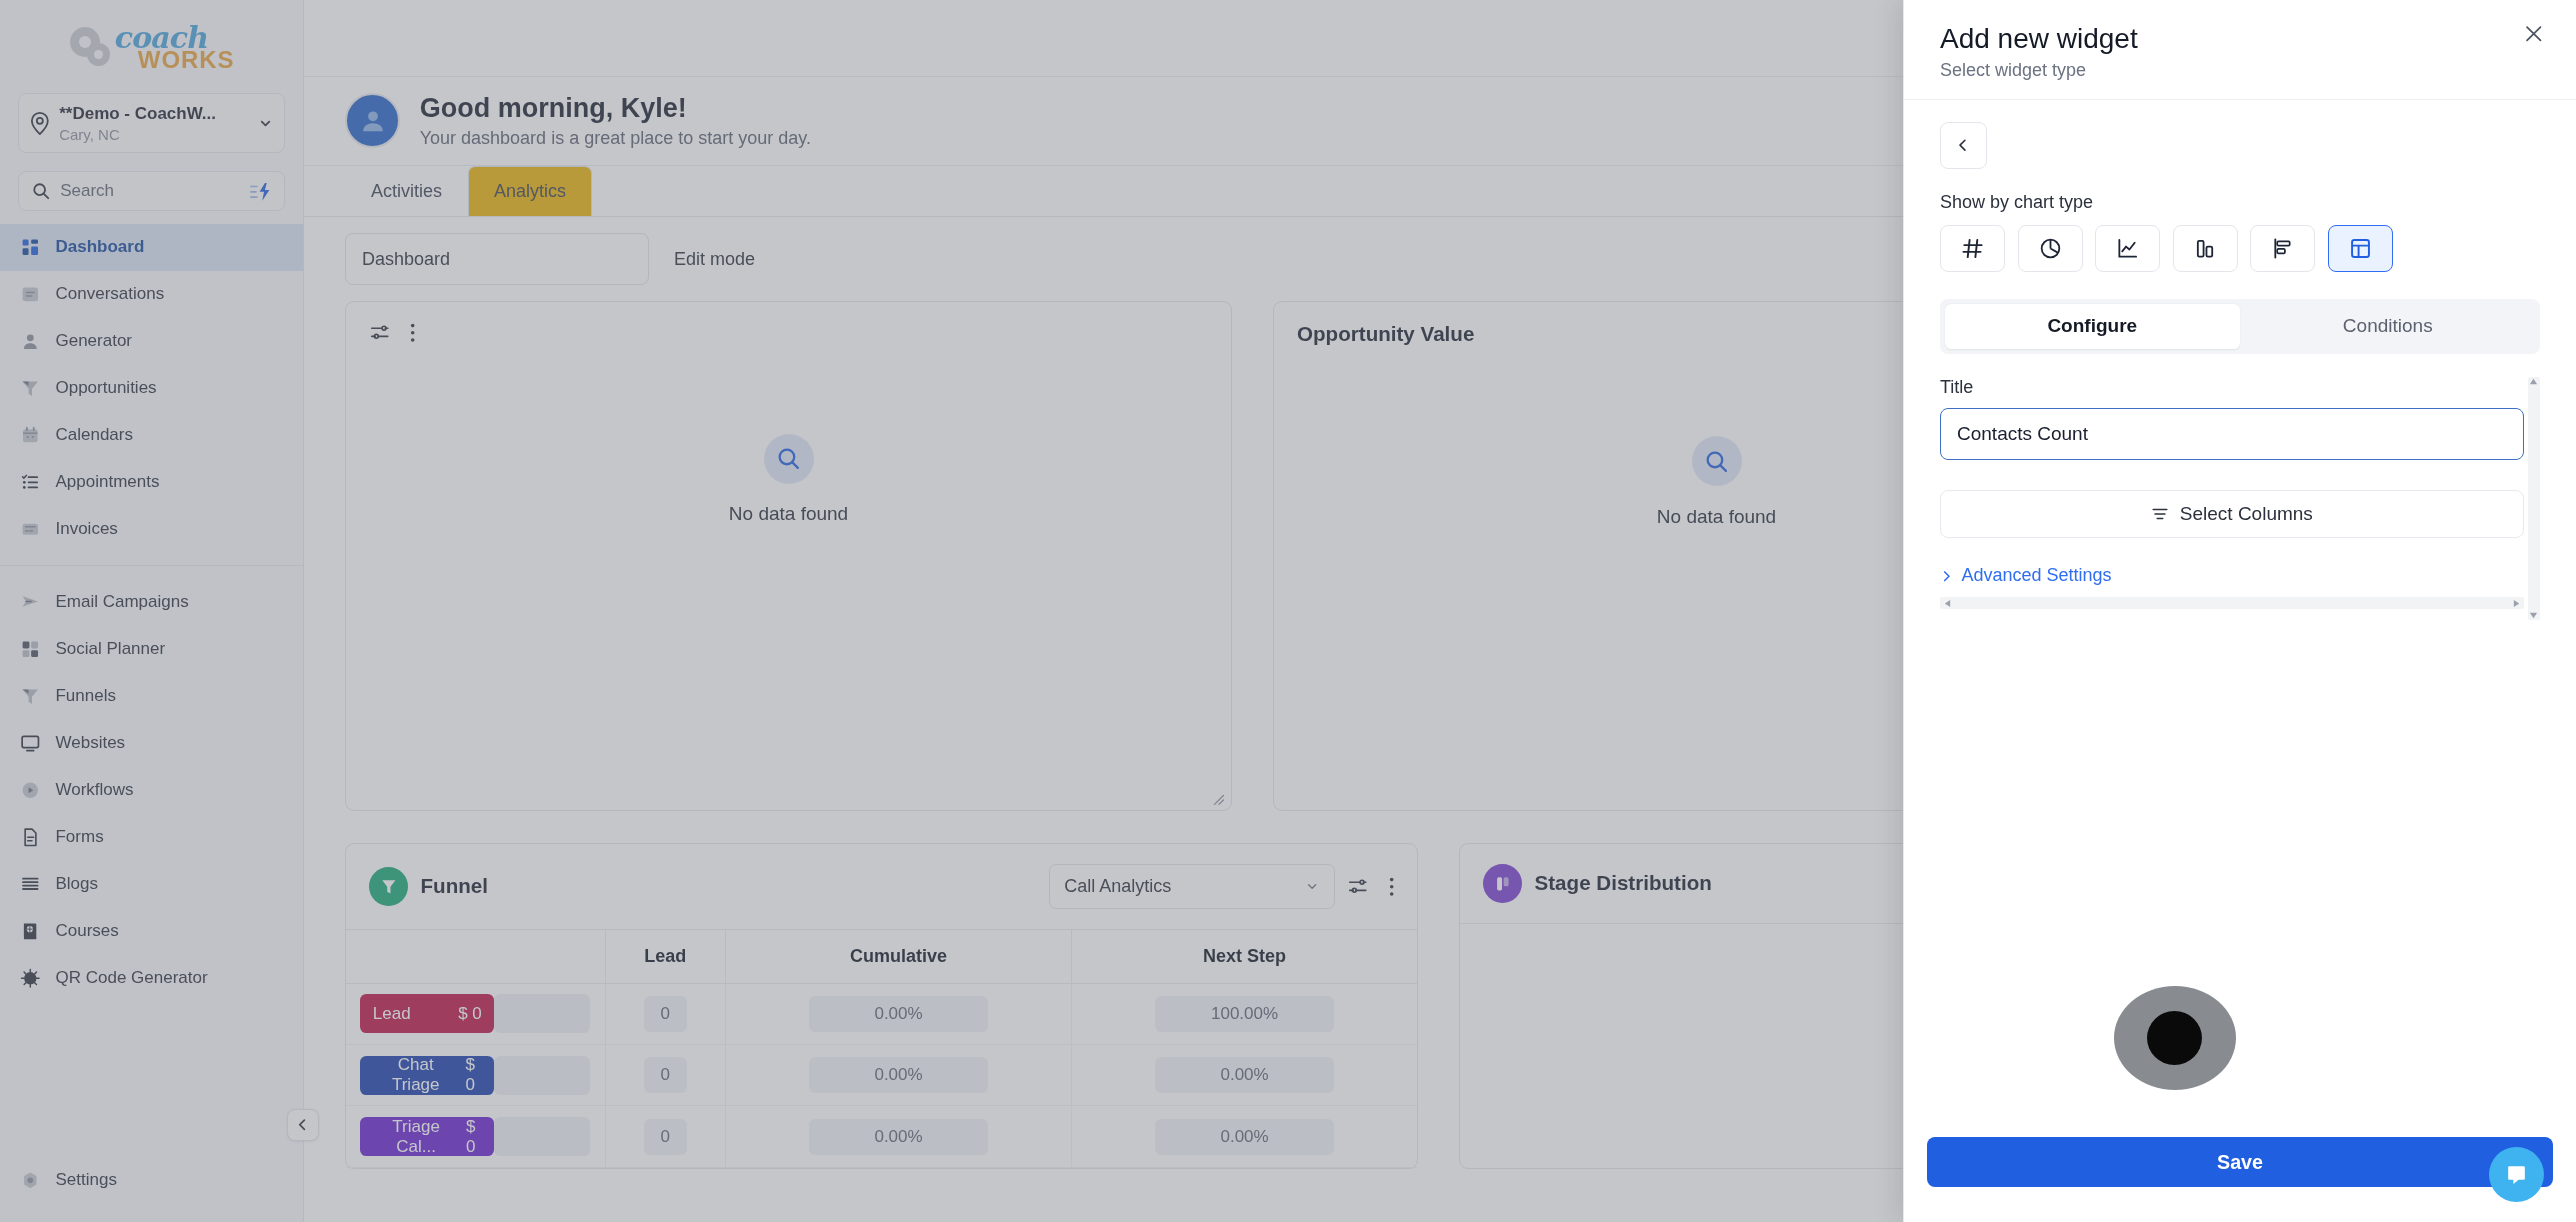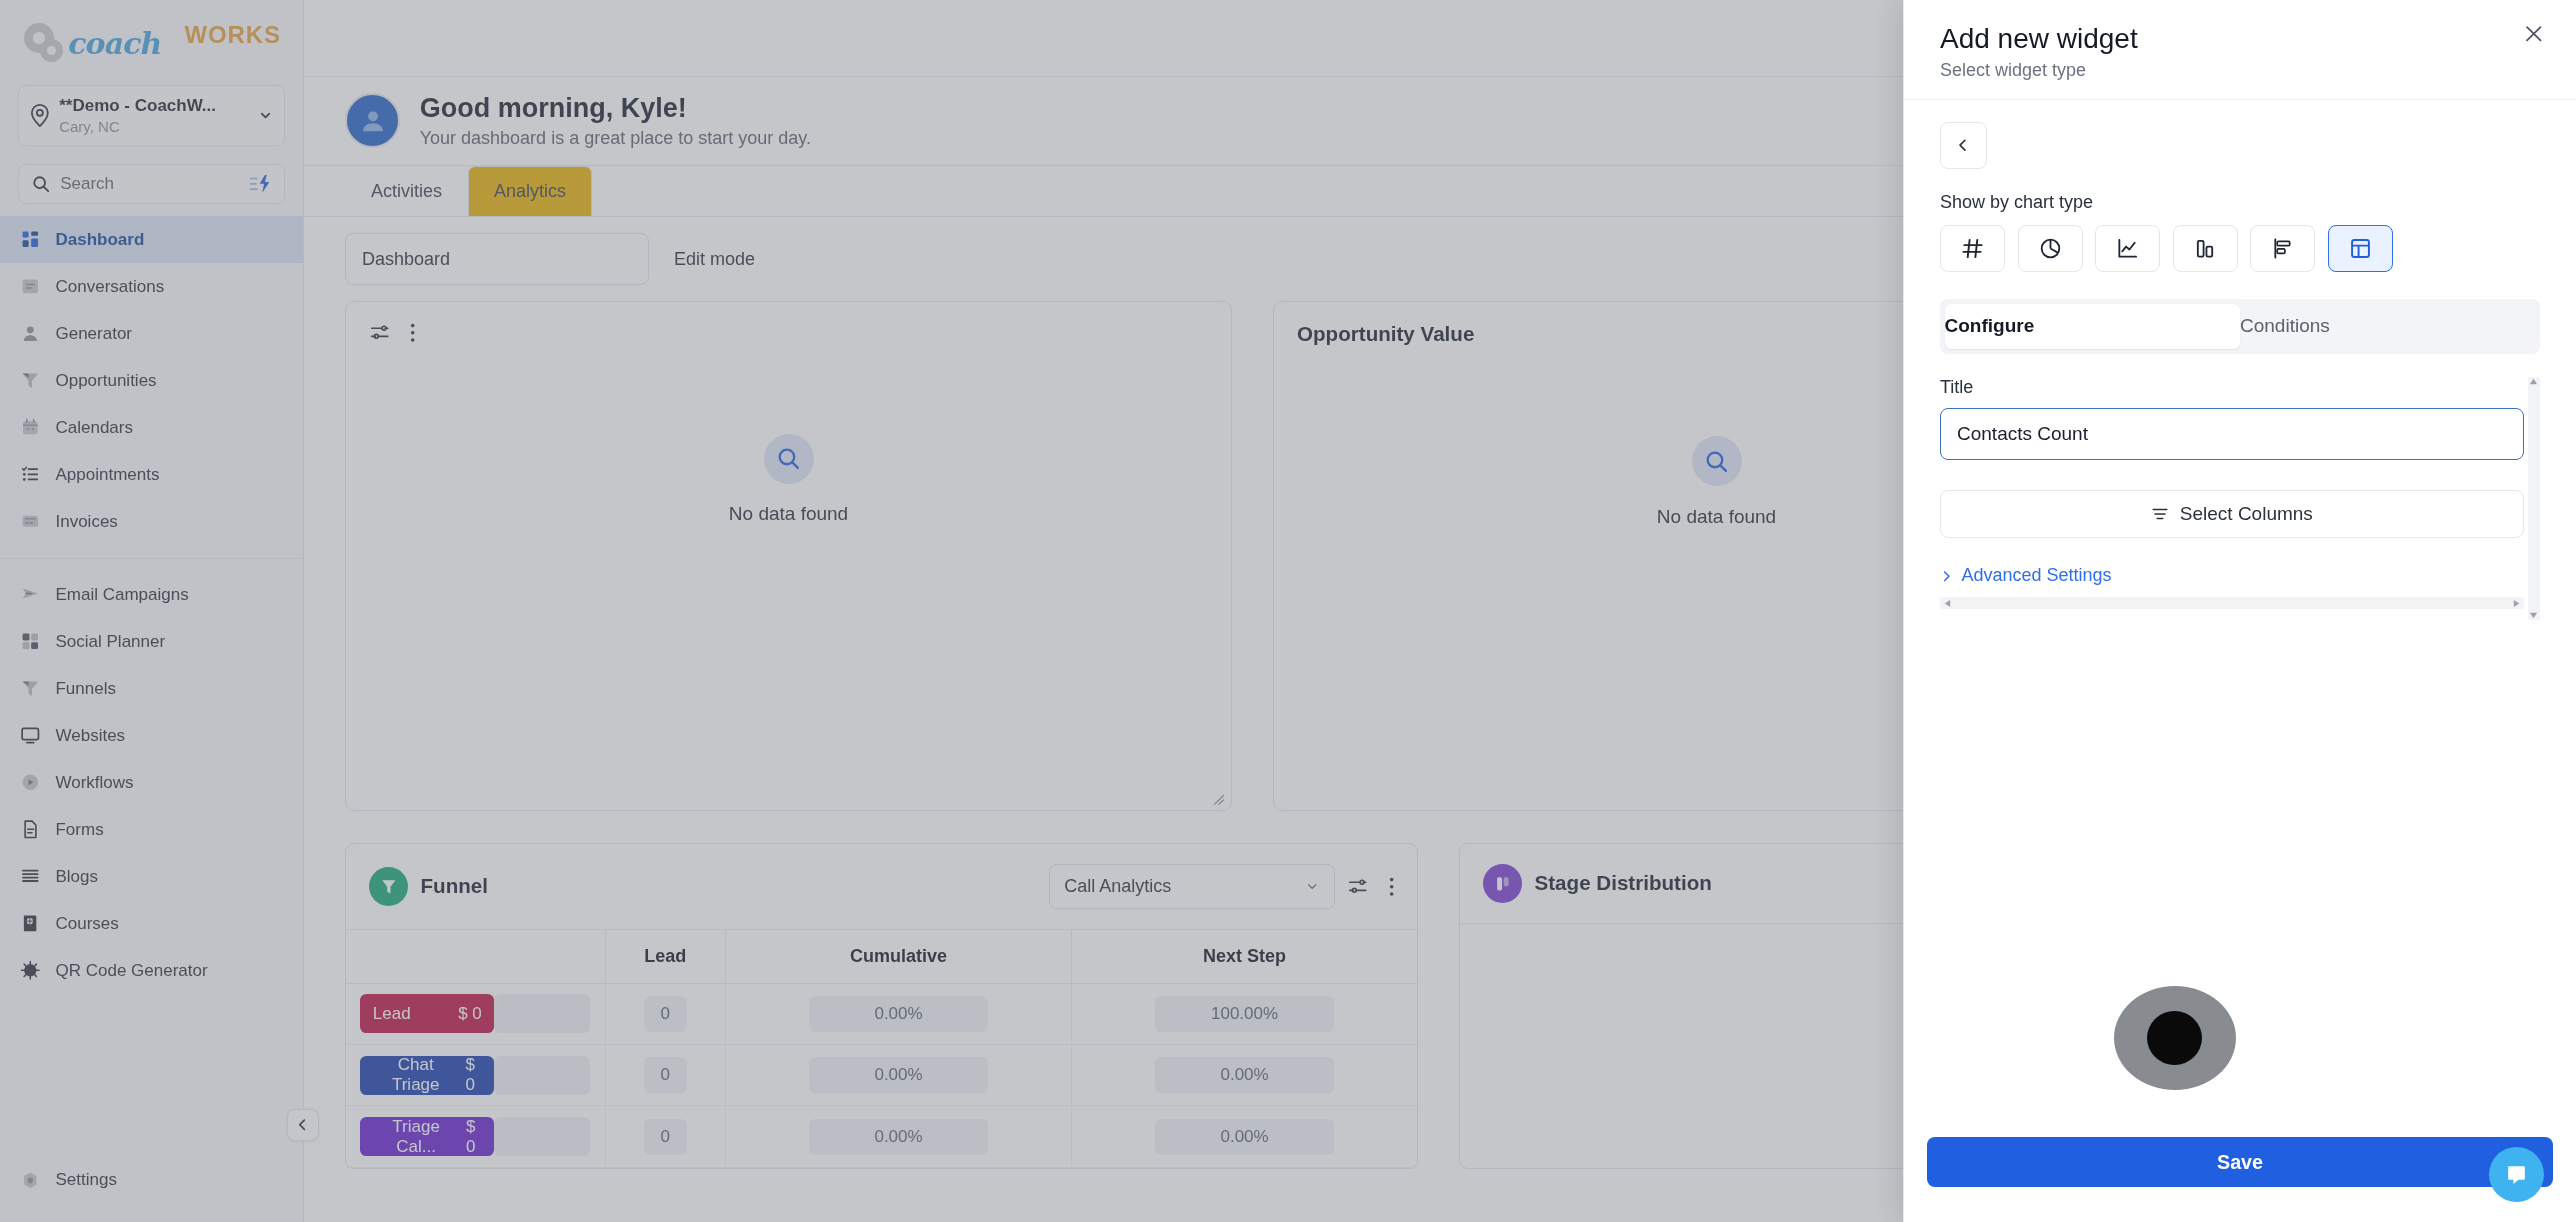--- a/index.html
+++ b/index.html
@@ -34,21 +34,21 @@
     position: relative;
     flex: 0 0 304px;
   }
   .logo-wrap { padding: 23px 0 16px; display: flex; justify-content: center; }
   .logo { display: flex; align-items: center; gap: 3.6px; }
   .logo-gears { position: relative; width: 48px; height: 41px; }
   .gear { position: absolute; border-radius: 50%; background: #c9cbcf; }
   .gear::after{ content:""; position:absolute; inset:30%; background:#f8f9fb; border-radius:50%; }
   .gear.g1 { width: 30px; height: 30px; left: 1.8px; top: 0px; }
   .gear.g2 { width: 23px; height: 23px; left: 18px; top: 16px; }
-  .logo-text { display: flex; flex-direction: row; line-height: 1; margin-left: -5.4px;}
+  .logo-text { display: flex; flex-direction: column; line-height: 1; margin-left: -5.4px;}
   .logo-coach { font-family: "DejaVu Serif", serif; font-style: italic; font-size: 30px; color: #4aa3db; font-weight: 700; letter-spacing: -0.9px;}
   .logo-works { font-size: 24px; color: #e8a33d; font-weight: 800; letter-spacing: 0.9px; margin-top: -5.4px; margin-left: 23px;}
 
   .loc-box {
     margin: 5.4px 18px 0; padding: 9.8px 10.7px;
     border: 0.9px solid #e3e5ea; border-radius: 8px;
     display: flex; align-items: center; gap: 9.8px;
     background: #fbfbfc;
   }
   .loc-text { flex: 1; min-width: 0; }
@@ -207,21 +207,21 @@
   .ctype {
     width: 65px; height: 47px; border: 0.9px solid #e4e6eb; border-radius: 8px;
     display: flex; align-items: center; justify-content: center; background: #fff;
   }
   .ctype.sel { border-color: #2f6ef0; background: #eaf1ff; }
 
   .seg {
     display: flex; margin-top: 27px; background: #f3f4f7; border-radius: 8px; padding: 4.5px;
   }
   .seg-item {
-    flex: 1; text-align: left; padding: 11.6px 0; font-size: 19px; color: #5b6270;
+    flex: 1; text-align: center; padding: 11.6px 0; font-size: 19px; color: #5b6270;
     border-radius: 6.3px;
   }
   .seg-item.active { background: #fff; color: #141a26; font-weight: 600; box-shadow: 0 0.9px 1.8px rgba(0,0,0,.08);}
 
   .form-scroll { margin-top: 23px; position: relative; padding-right: 16px;}
   .field-label { font-size: 18px; color: #2b313d; margin-bottom: 10.7px; }
   .text-input {
     width: 100%; height: 52px; border: 0.9px solid #3d6fc4; border-radius: 8px;
     padding: 0 16px; font-size: 19px; color: #1a2030; background: #fff;
     font-family: "Liberation Sans", sans-serif;

